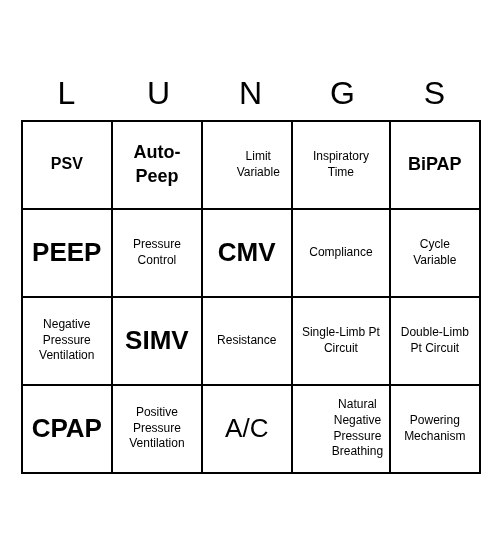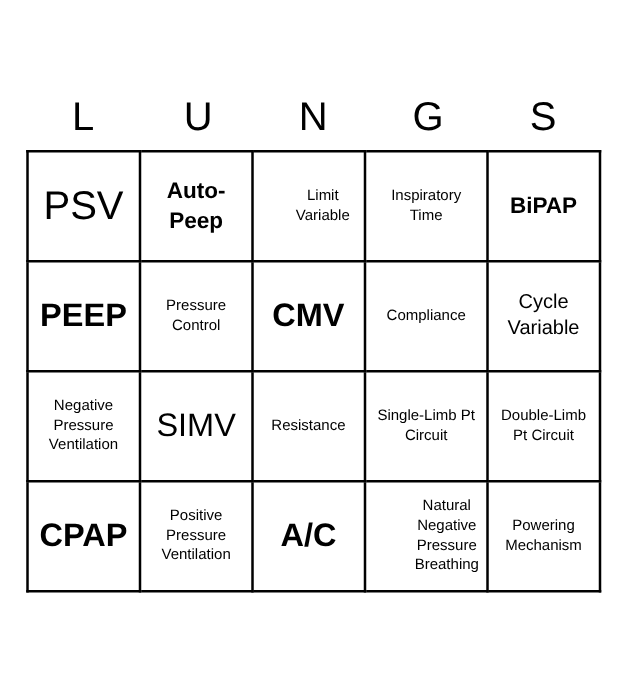--- a/index.html
+++ b/index.html
@@ -63,43 +63,43 @@
   <div class="bingo-header">
     <div class="header-cell">L</div>
     <div class="header-cell">U</div>
     <div class="header-cell">N</div>
     <div class="header-cell">G</div>
     <div class="header-cell">S</div>
   </div>
   <table class="bingo-grid">
     <tbody id="grid-body">
     <tr>
-          <td style="font-size: 32px; font-weight: normal; white-space: pre-line;">PSV</td>
+          <td style="font-size: 16px; font-weight: bold; white-space: pre-line;">PSV</td>
           <td style="font-size: 18px; font-weight: bold; white-space: pre-line;">Auto-
 Peep</td>
           <td style="font-size: 12px; white-space: pre-line; padding-left: 29px;">Limit Variable</td>
           <td style="font-size: 12px; white-space: pre-line;">Inspiratory Time</td>
           <td style="font-size: 18px; font-weight: bold; white-space: pre-line;">BiPAP</td>
         </tr>
         <tr>
           <td style="font-size: 26px; font-weight: bold; white-space: pre-line;">PEEP</td>
           <td style="font-size: 12px; white-space: pre-line;">Pressure Control</td>
           <td style="font-size: 26px; font-weight: bold; white-space: pre-line; margin-left: 37px;">CMV</td>
           <td style="font-size: 12px; white-space: pre-line;">Compliance</td>
-          <td style="font-size: 16px; white-space: pre-line;">Cycle Variable</td>
+          <td style="font-size: 12px; white-space: pre-line;">Cycle Variable</td>
         </tr>
         <tr>
           <td style="font-size: 12px; white-space: pre-line;">Negative Pressure Ventilation</td>
-          <td style="font-size: 26px; font-weight: normal; white-space: pre-line;">SIMV</td>
+          <td style="font-size: 26px; font-weight: bold; white-space: pre-line;">SIMV</td>
           <td style="font-size: 12px; white-space: pre-line;">Resistance</td>
           <td style="font-size: 12px; white-space: pre-line;">Single-Limb Pt Circuit</td>
           <td style="font-size: 12px; white-space: pre-line; text-align: center;">Double-Limb Pt Circuit</td>
         </tr>
         <tr>
           <td style="font-size: 26px; font-weight: bold; white-space: pre-line;">CPAP</td>
           <td style="font-size: 12px; white-space: pre-line;">Positive Pressure Ventilation</td>
-          <td style="font-size: 26px; font-weight: bold; white-space: pre-line;">A/C</td>
+          <td style="font-size: 26px; font-weight: normal; white-space: pre-line;">A/C</td>
           <td style="font-size: 12px; white-space: pre-line; padding-left: 39px;">Natural Negative Pressure Breathing</td>
           <td style="font-size: 12px; white-space: pre-line;">Powering Mechanism</td>
         </tr>
       </tbody>
   </table>
 </div>
 
 </body></html>

